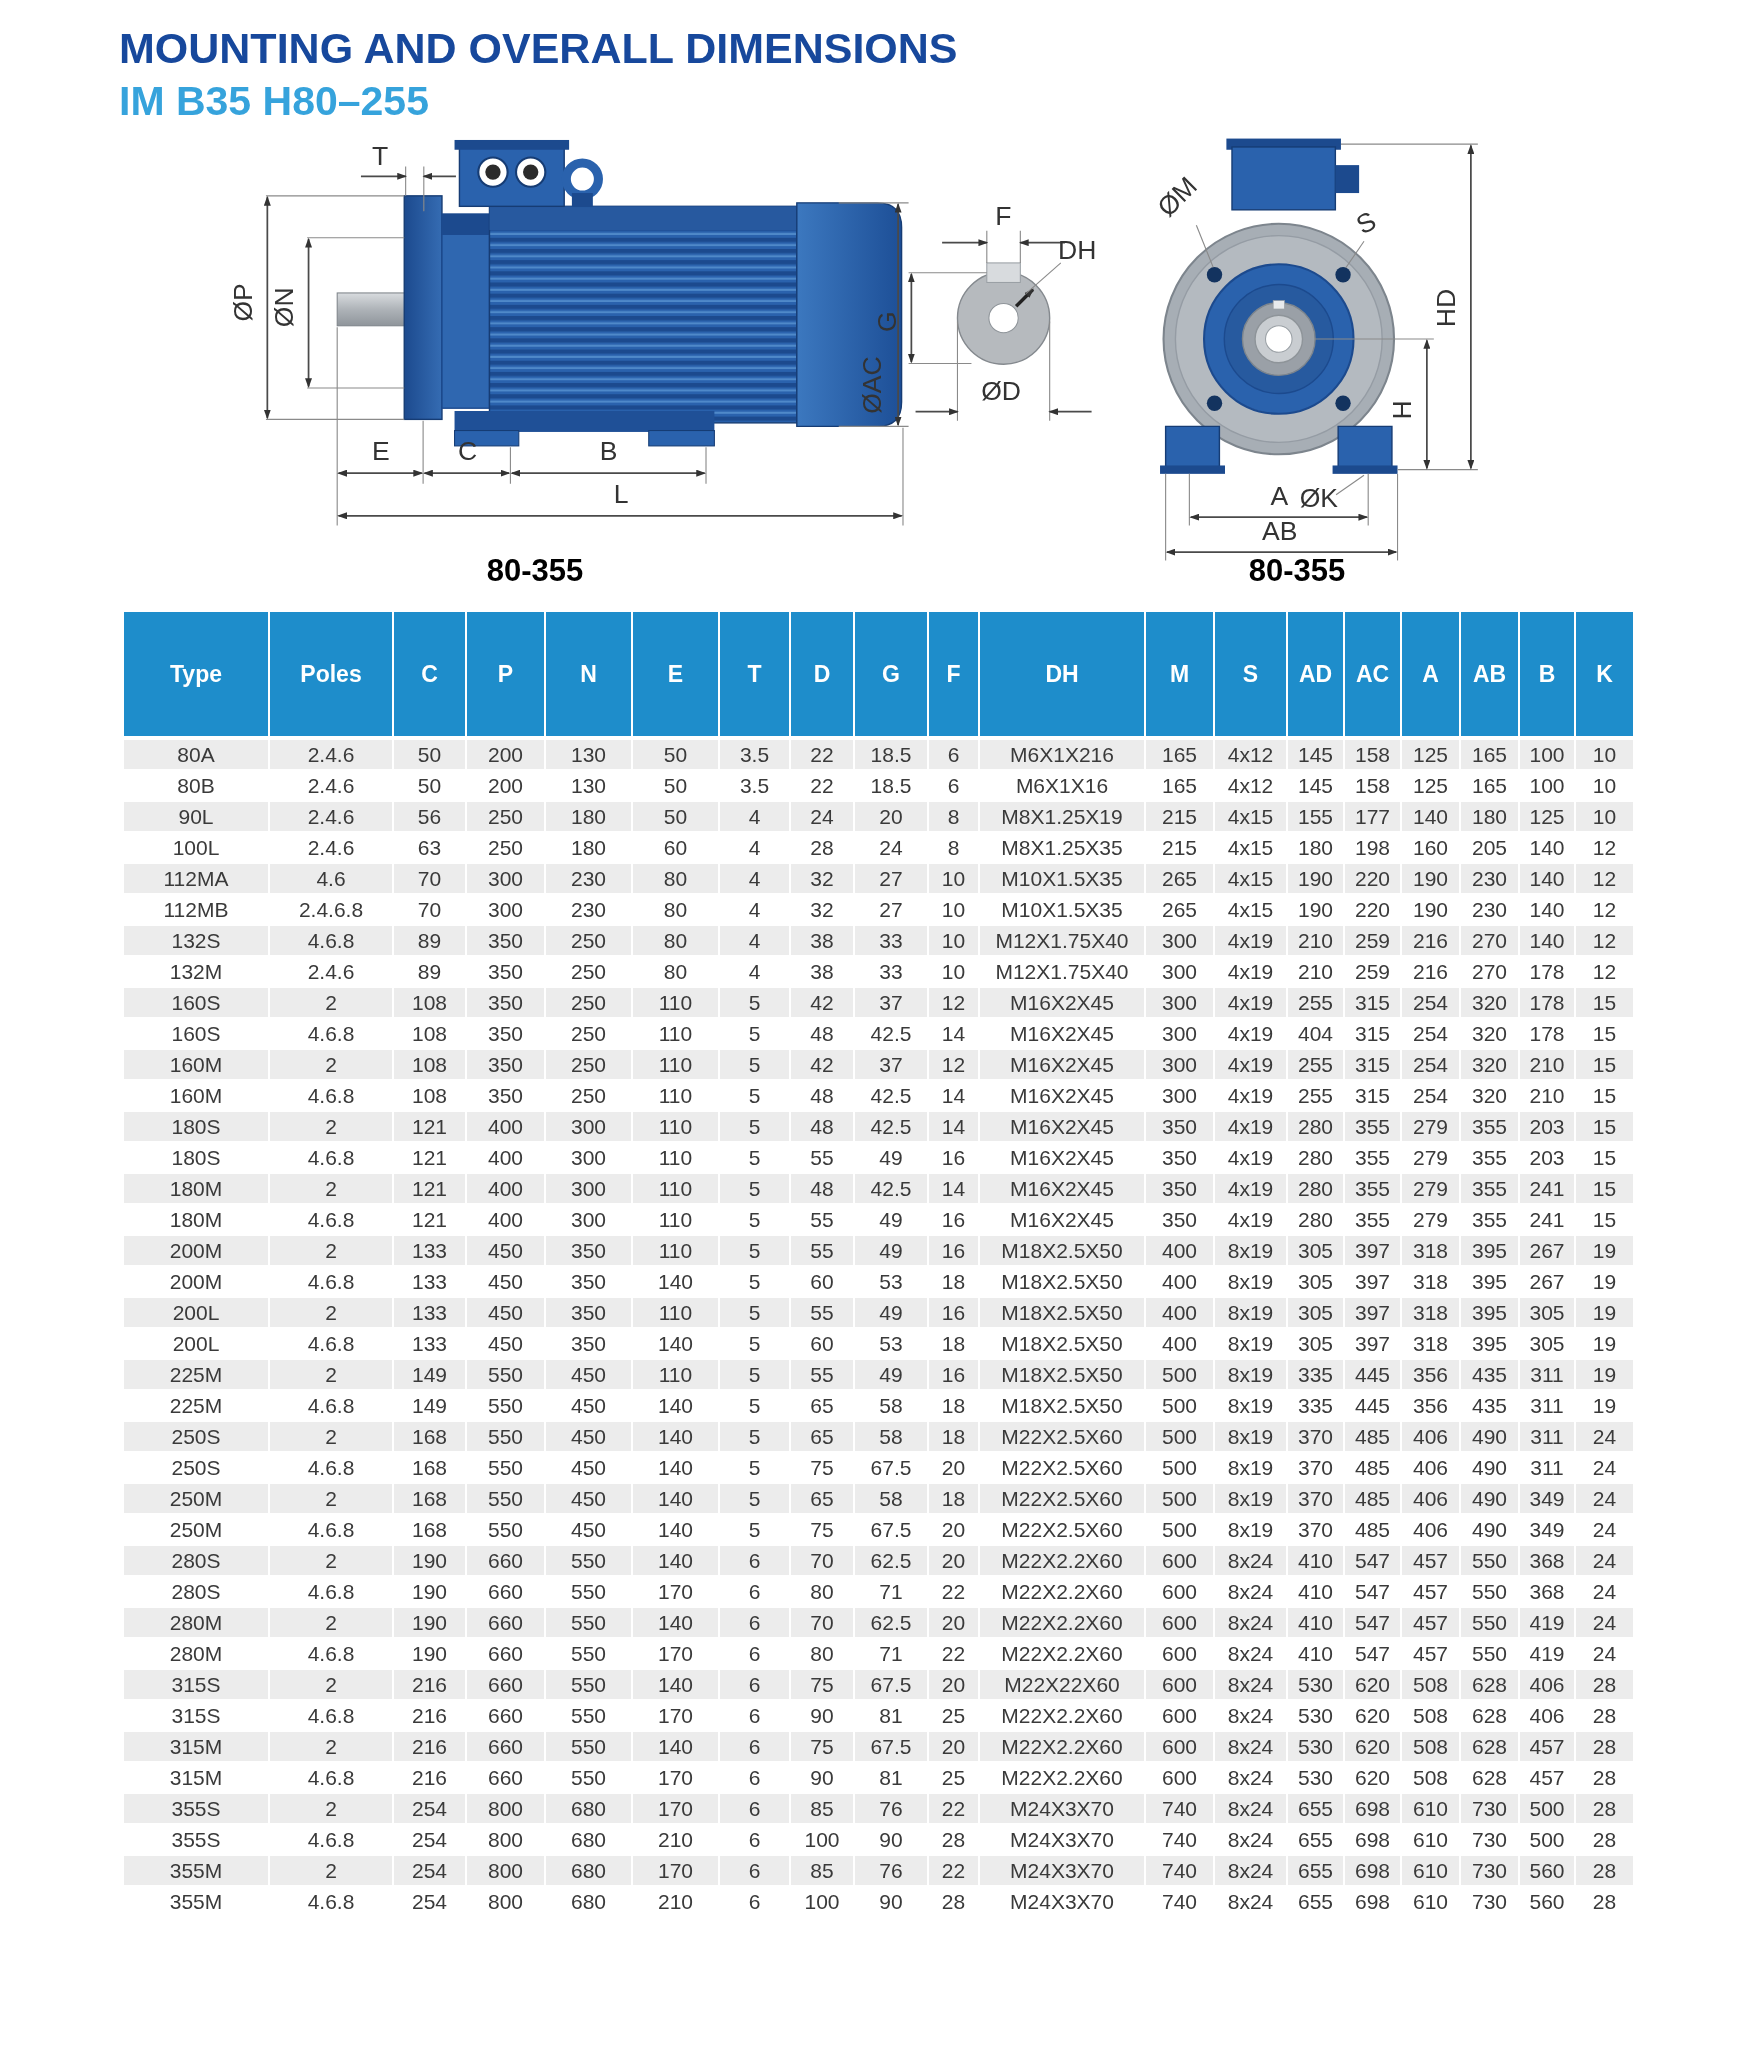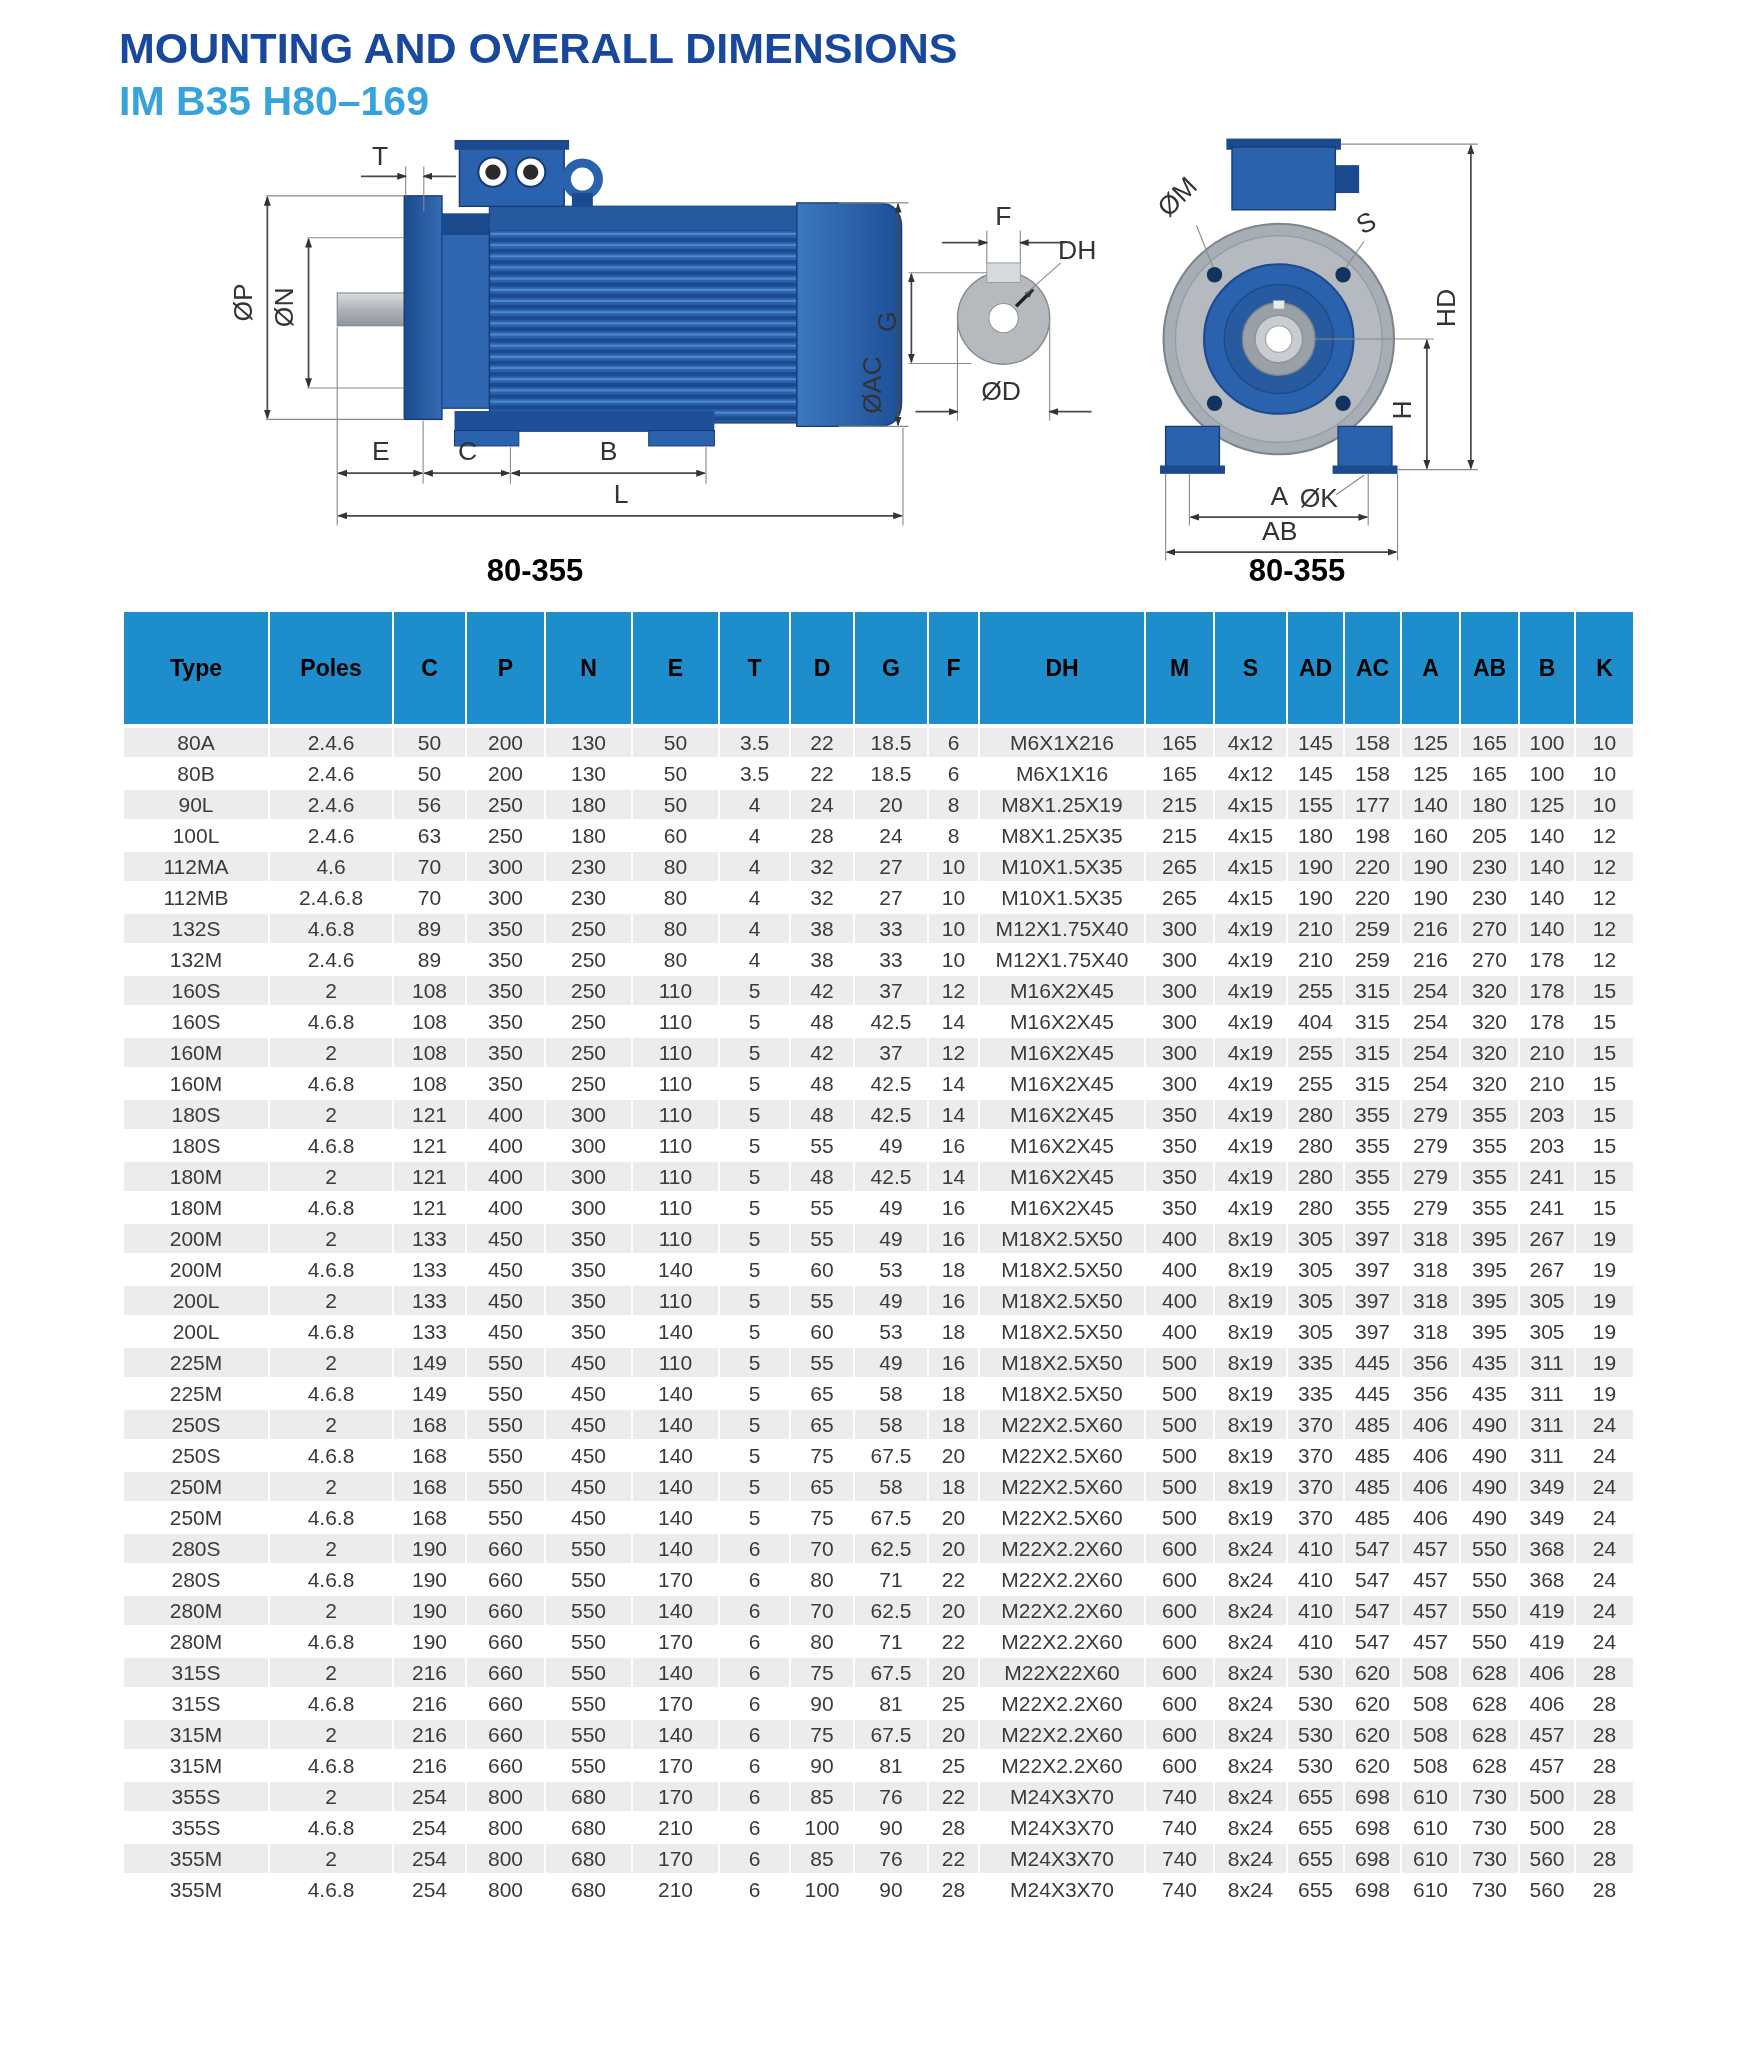--- a/index.html
+++ b/index.html
@@ -5,38 +5,38 @@
   html,body{margin:0;padding:0;background:#ffffff;}
   body{width:1757px;height:2066px;position:relative;font-family:"Liberation Sans",sans-serif;}
   .page{position:absolute;inset:0;background:#ffffff;overflow:hidden;border-radius:13px;}
   .title{position:absolute;left:119px;top:24px;font-size:43px;font-weight:800;letter-spacing:0px;color:#17489c;}
   .subtitle{position:absolute;left:119px;top:78px;font-size:41px;font-weight:800;color:#36a3dc;}
   .caption{position:absolute;width:154px;text-align:center;font-size:31px;font-weight:800;color:#000000;}
   .cap-left{left:458px;top:553px;}
   .cap-right{left:1220px;top:553px;}
   .diagram-wrap{position:absolute;left:210px;top:126px;width:1467px;height:468px;}
   table.dims{position:absolute;left:124px;top:612px;width:1509px;border-collapse:separate;border-spacing:0;table-layout:fixed;}
-  table.dims th{height:108px;background:#1e8dcb;color:#000000;font-weight:700;font-size:23px;text-align:center;vertical-align:middle;border-left:2.1px solid #ffffff;border-bottom:4.2px solid #ffffff;padding:2px;}
+  table.dims th{height:108px;background:#1e8dcb;color:#ffffff;font-weight:700;font-size:23px;text-align:center;vertical-align:middle;border-left:2.1px solid #ffffff;border-bottom:4.2px solid #ffffff;padding:8px;}
   table.dims th:first-child{border-left:none;}
   table.dims td{height:29px;font-size:21px;color:#3a3a3a;text-align:center;vertical-align:middle;border-left:2.1px solid #ffffff;border-bottom:2.1px solid #ffffff;padding:0;white-space:nowrap;}
   table.dims td:first-child{border-left:none;}
   table.dims tbody tr:nth-child(odd) td{background:#ececec;}
   table.dims tbody tr:nth-child(even) td{background:#ffffff;}
   svg text{font-family:"Liberation Sans",sans-serif;}
   .dimlbl{font-size:38px;fill:#333333;}
   .dim{stroke:#4a4a4a;stroke-width:2.5;}
   .ext{stroke:#8a8a8a;stroke-width:1.6;}
 </style>
 </head>
 <body>
 
 <div class="page">
 
   <div class="title">MOUNTING AND OVERALL DIMENSIONS</div>
-  <div class="subtitle">IM B35  H80–169</div>
+  <div class="subtitle">IM B35  H80–255</div>
 
   <div class="diagram-wrap">
   <svg width="1467" height="468" viewBox="0 0 2100 670">
     <defs>
       <marker id="ah" markerWidth="14" markerHeight="10" refX="12" refY="5" orient="auto" markerUnits="userSpaceOnUse">
         <path d="M0,0 L14,5 L0,10 Z" fill="#333333"></path>
       </marker>
       <marker id="ahr" markerWidth="14" markerHeight="10" refX="2" refY="5" orient="auto" markerUnits="userSpaceOnUse">
         <path d="M14,0 L0,5 L14,10 Z" fill="#333333"></path>
       </marker>

